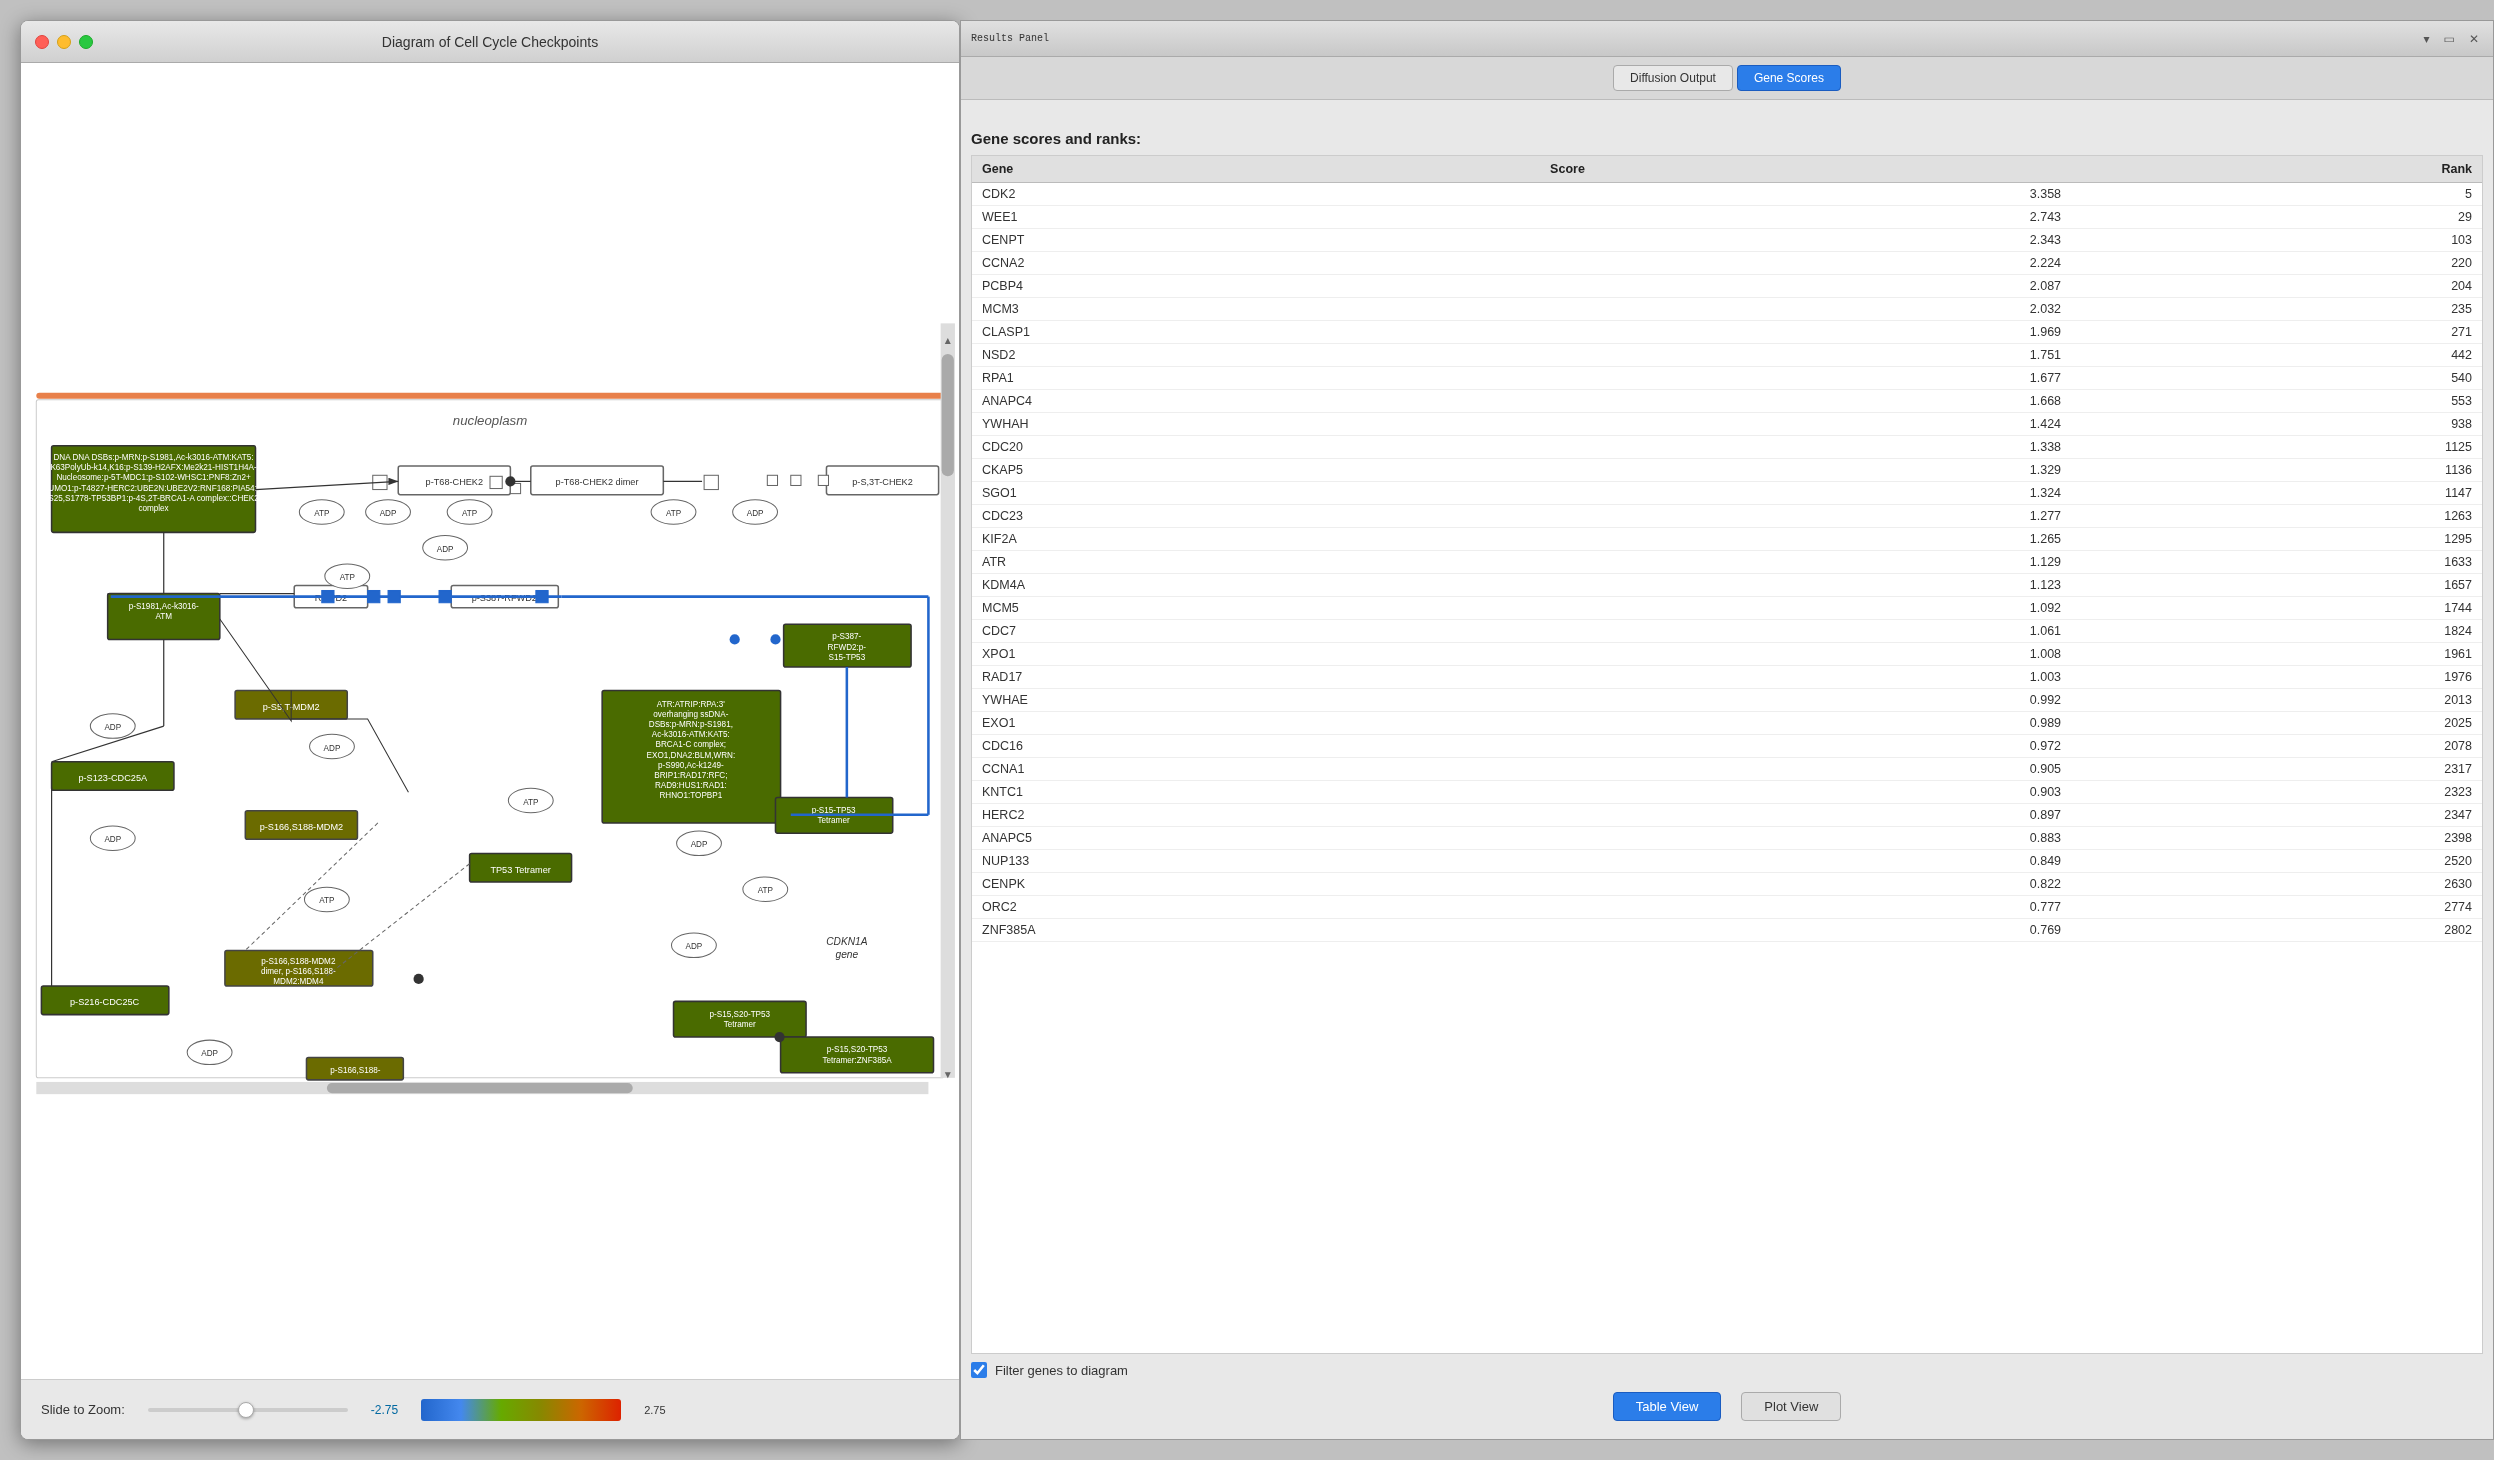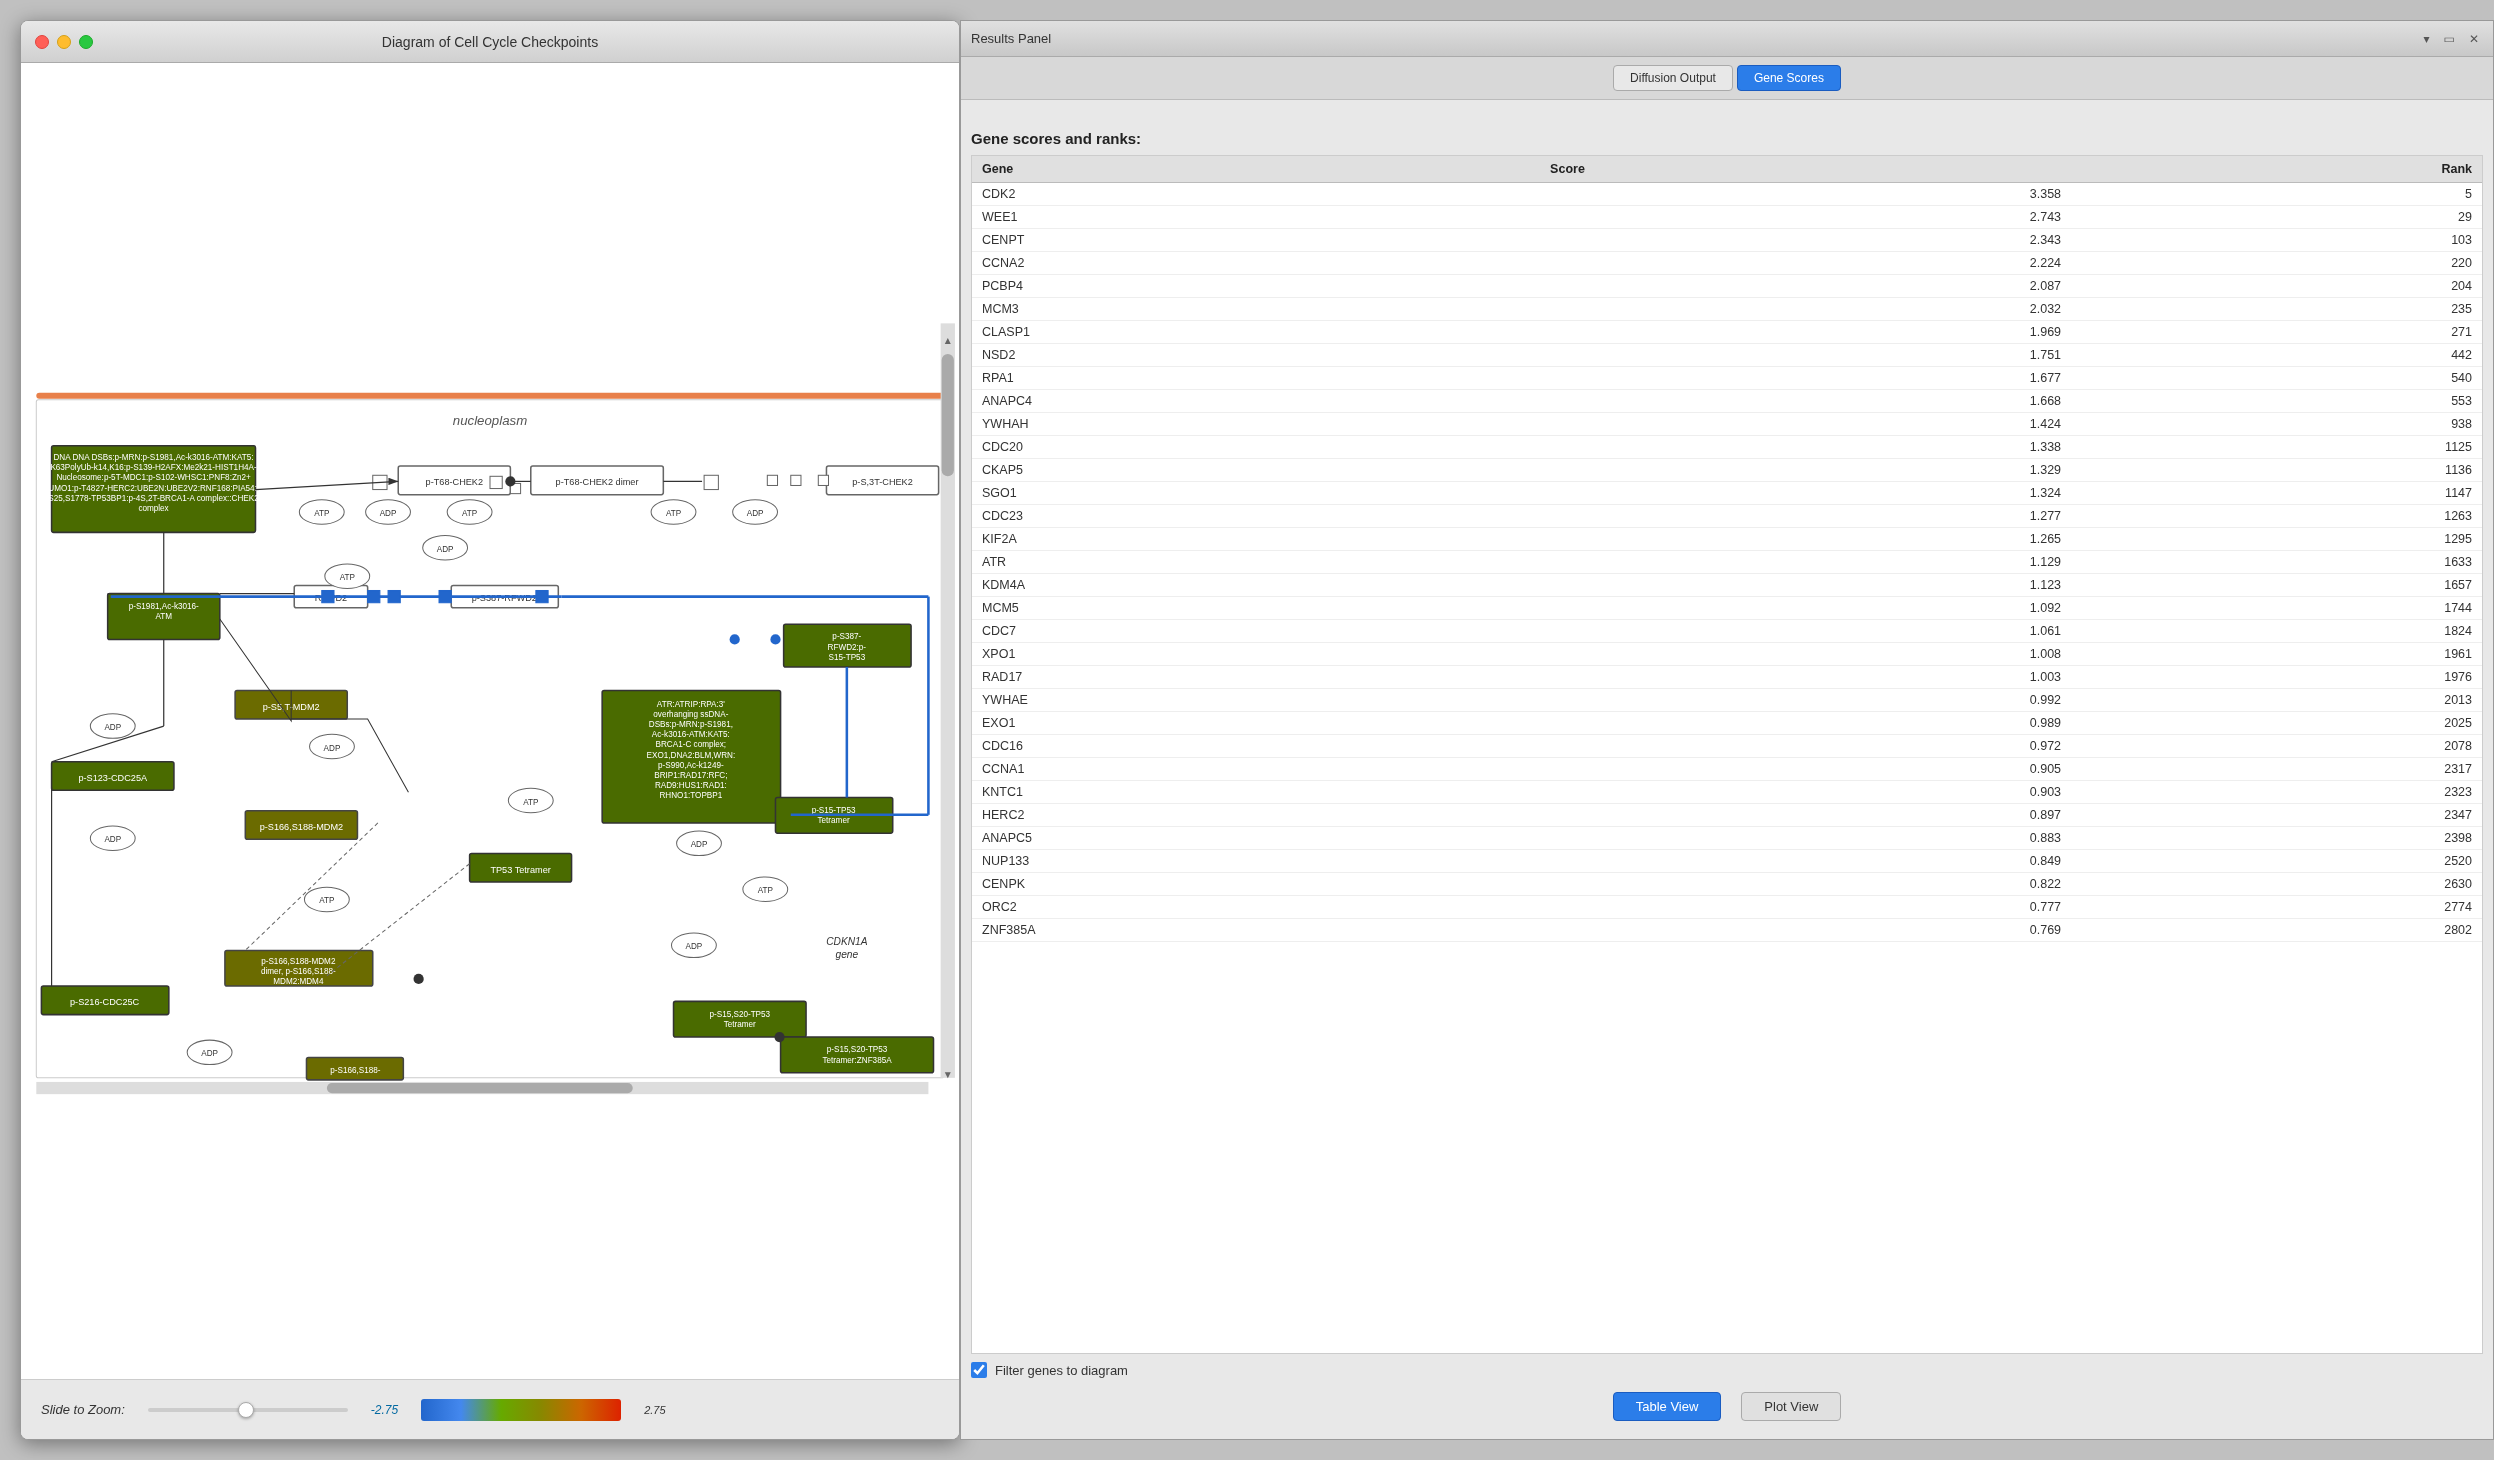--- a/index.html
+++ b/index.html
@@ -74,21 +74,20 @@
     
     .zoom-bar {
       height: 60px;
       background: #e8e8e8;
       border-top: 1px solid #ccc;
       display: flex;
       align-items: center;
       padding: 0 20px;
       gap: 23px;
       flex-shrink: 0;
-      font-style: italic;
     }
 
     .zoom-label {
       font-size: 13px;
       color: #333;
       white-space: nowrap;
     }
 
     .zoom-slider {
       width: 200px;
@@ -145,23 +144,24 @@
       height: 36px;
       display: flex;
       align-items: center;
       justify-content: space-between;
       padding: 0 10px;
       border-bottom: 1px solid #aaa;
       flex-shrink: 0;
     }
 
     .results-title {
-      font-size: 13px;
+      font-size: 10px;
       color: #333;
       font-weight: 500;
+      font-family: Liberation Mono, monospace;
     }
 
     .results-title-buttons {
       display: flex;
       gap: 6px;
       align-items: center;
     }
 
     .title-btn {
       font-size: 12px;

